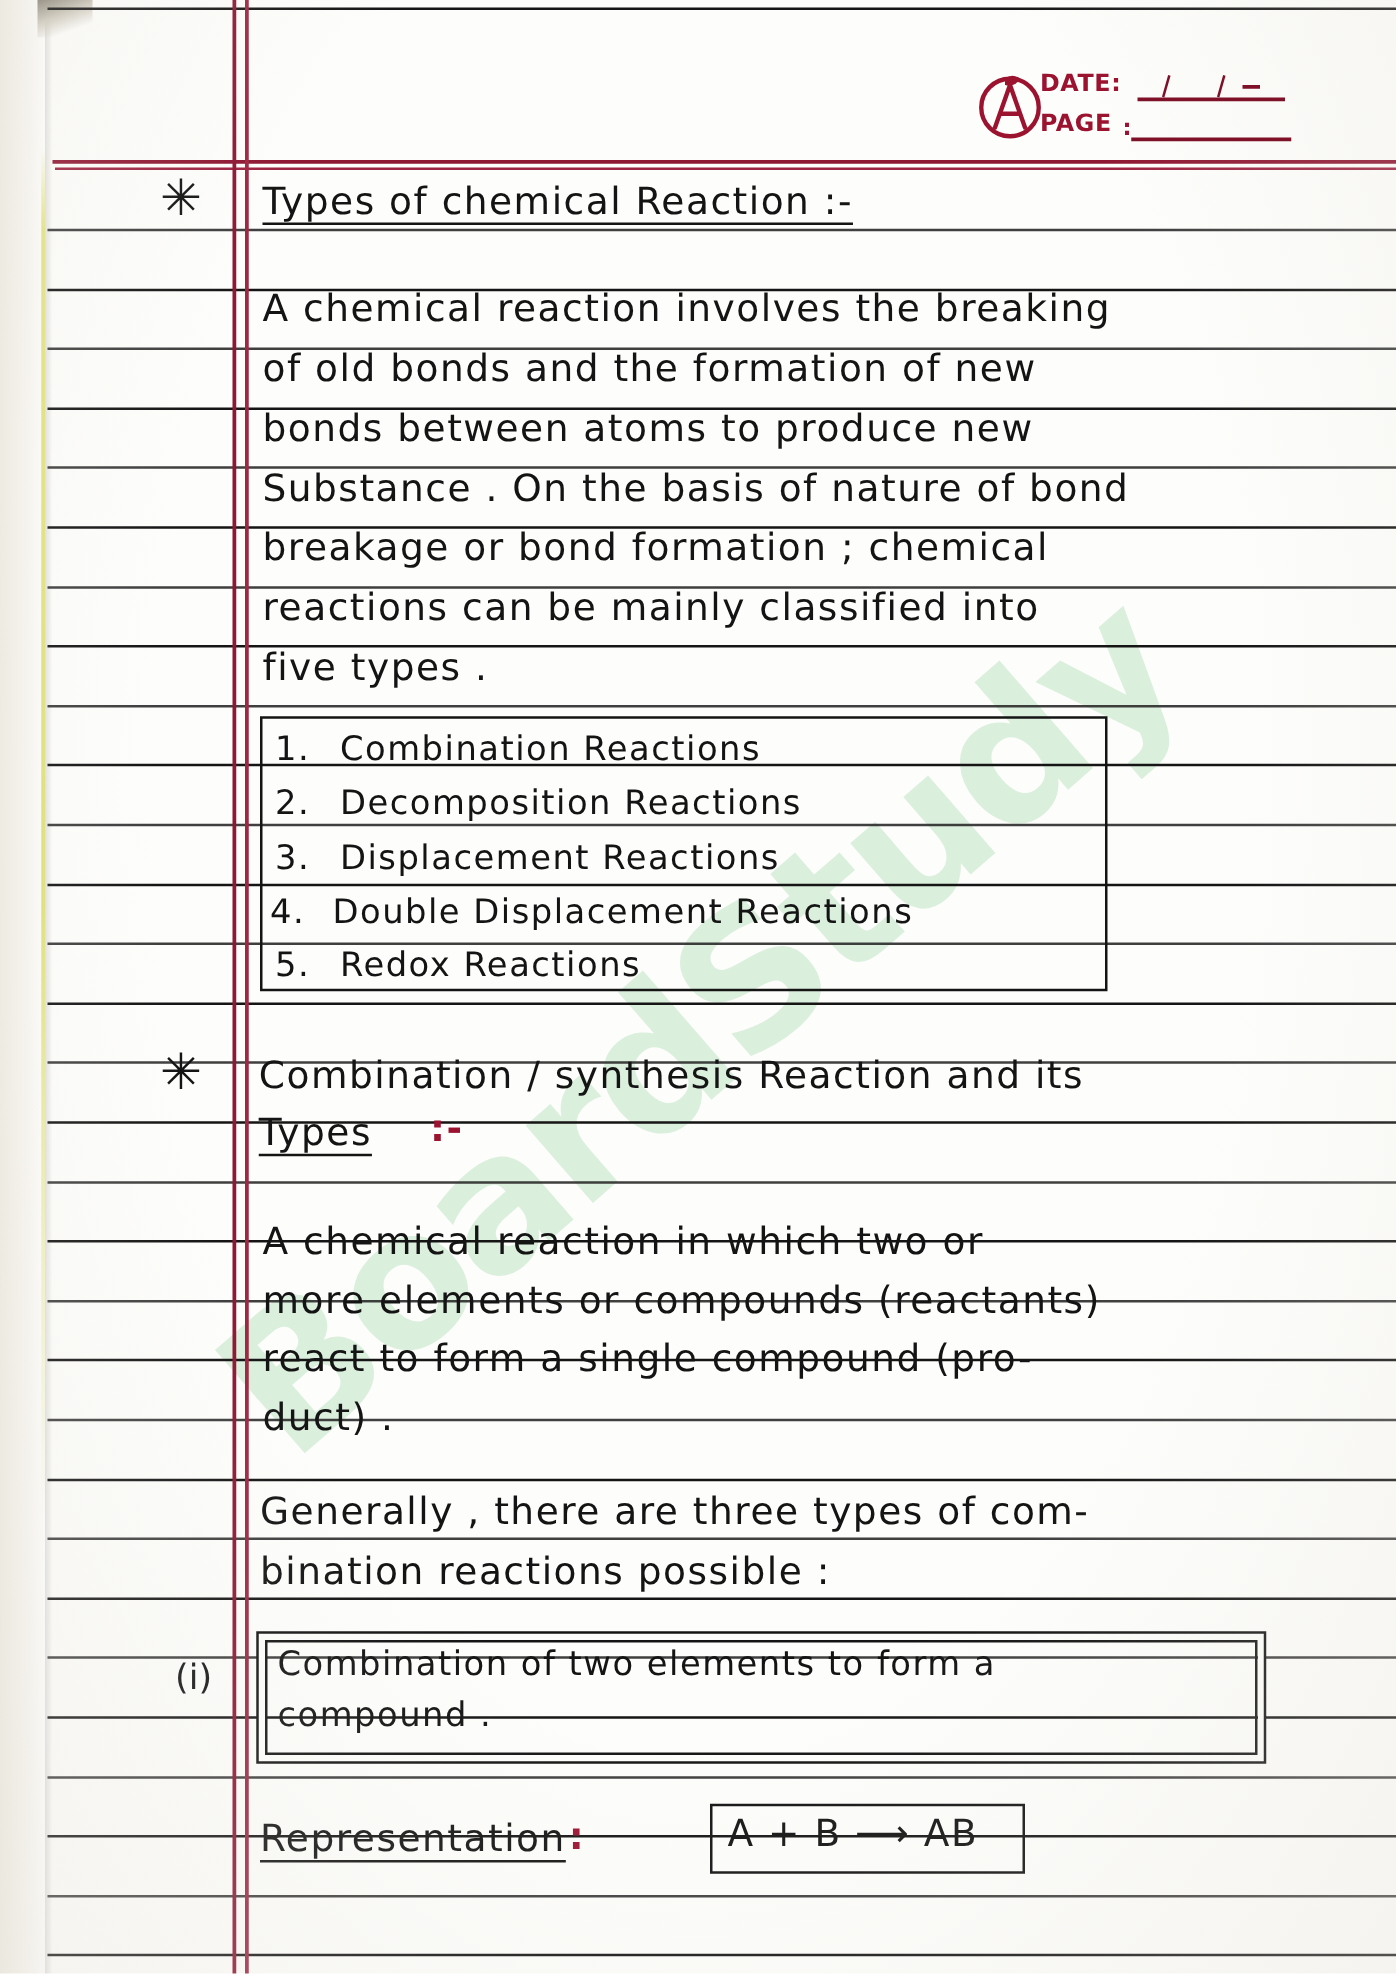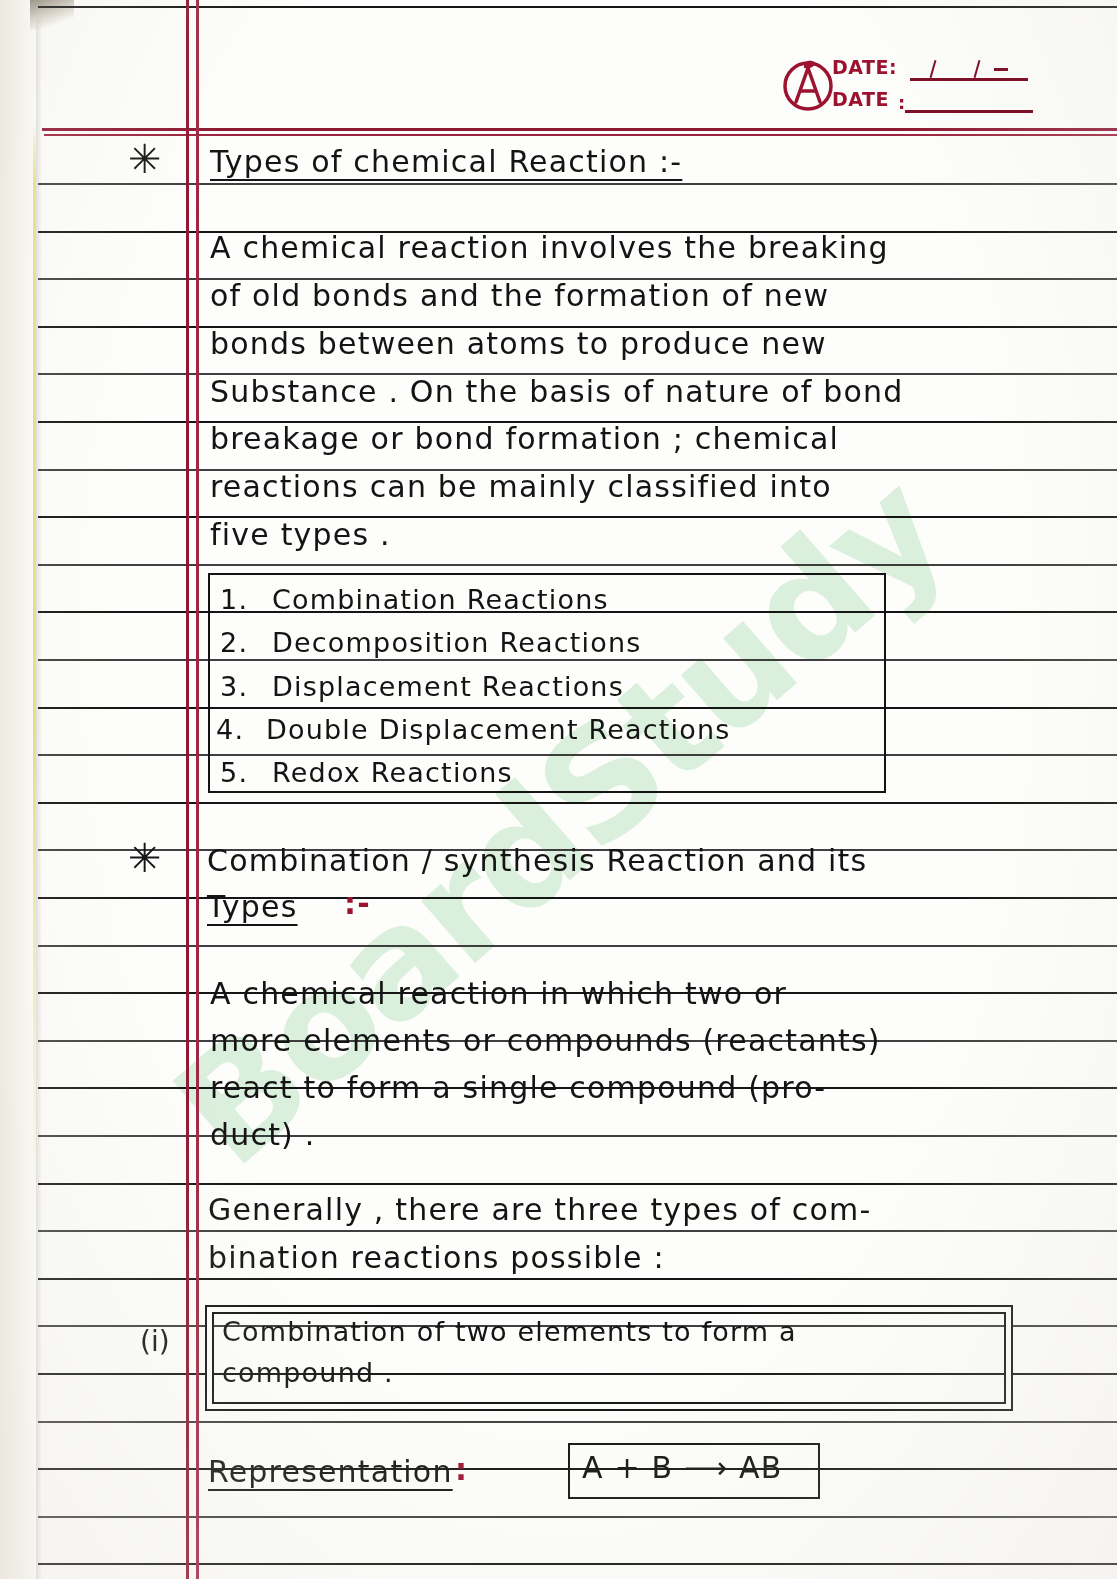--- a/index.html
+++ b/index.html
@@ -250,21 +250,21 @@
 
   <div id="watermark" style="color: rgb(158, 214, 168);">BoardStudy</div>
 
   <div id="stamp">
     <svg id="stamp-logo" viewBox="0 0 56 56">
       <circle cx="28" cy="30" r="23" fill="none" stroke="#9c1330" stroke-width="3.5"></circle>
       <path d="M28 12 L16 46 M28 12 L40 46 M20.5 35 L35.5 35" fill="none" stroke="#9c1330" stroke-width="3.5" stroke-linecap="round"></path>
       <path d="M24 7 q6 -5 12 0 q-4 7 -12 5 z" fill="#9c1330"></path>
     </svg>
     <div class="stamp-row" id="stamp-date">DATE:</div>
-    <div class="stamp-row" id="stamp-page">DATE</div>
+    <div class="stamp-row" id="stamp-page">PAGE</div>
     <div id="page-colon">:</div>
     <div class="stamp-line" id="date-line"></div>
     <div class="stamp-line" id="date-tick1"></div>
     <div class="stamp-line" id="date-tick2"></div>
     <div class="stamp-line" id="date-dash"></div>
     <div class="stamp-line" id="page-line"></div>
   </div>
 
   <div class="aster" style="left:128px; top:139px;">✳</div>
   <div class="hw u" style="left:210px; top:144px;">Types of chemical Reaction :-</div>

